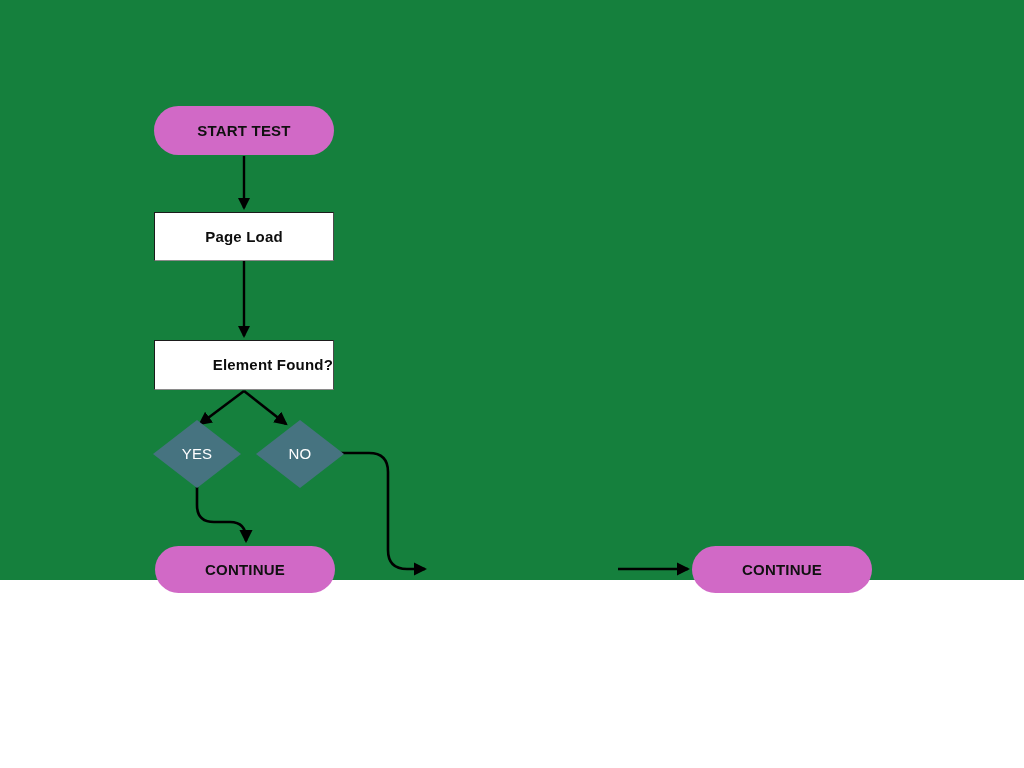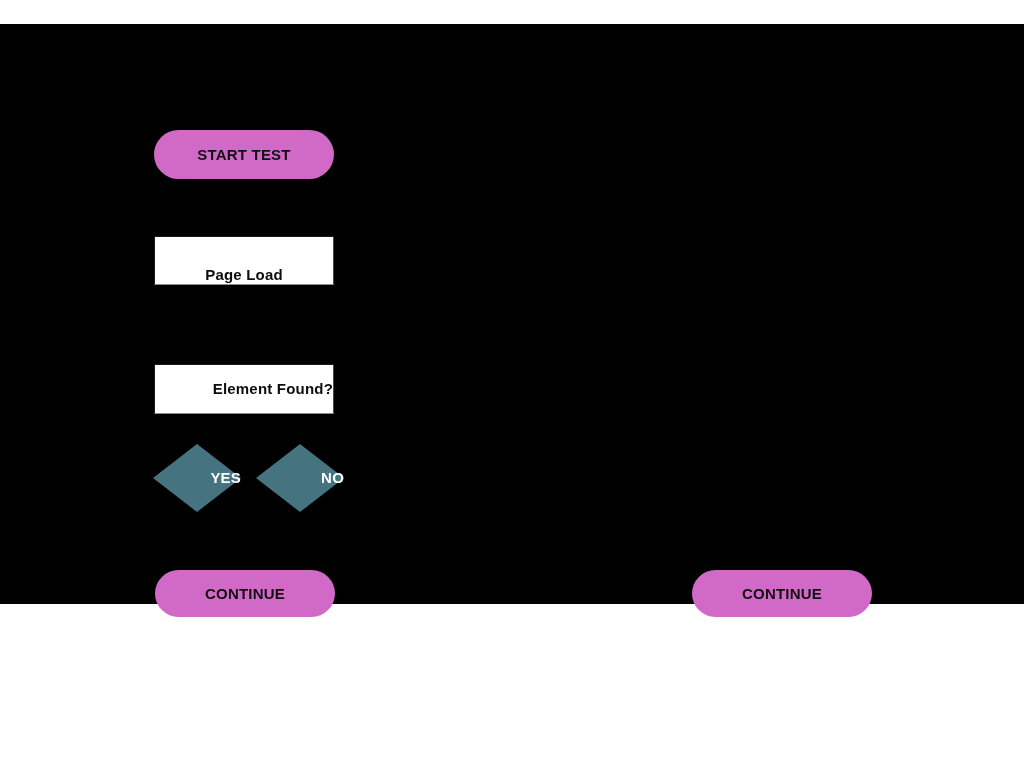--- a/index.html
+++ b/index.html
@@ -10,22 +10,21 @@
   body {
     width: 1024px;
     height: 768px;
     font-family: "Liberation Sans", sans-serif;
     overflow: hidden;
   }
   #canvas {
     position: relative;
     width: 1024px;
     height: 580px;
-    background: #000000;
-    margin-top: 24px;
+    background: #15803d;
   }
   #edges {
     position: absolute;
     left: 0;
     top: 0;
     width: 1024px;
     height: 768px;
     pointer-events: none;
   }
   .node {
@@ -61,23 +60,22 @@
     color: #0d0d0d;
     font-size: 15px;
     font-weight: bold;
   }
 
   
   .diamond {
     background: transparent;
     color: #ffffff;
     font-size: 15px;
-    font-weight: bold;
+    font-weight: normal;
     letter-spacing: 0.5px;
-    justify-content: flex-end;
   }
   .diamond .dia-shape {
     position: absolute;
     left: 0; top: 0;
     width: 100%;
     height: 100%;
     background: #467380;
     clip-path: polygon(50% 0%, 100% 50%, 50% 100%, 0% 50%);
   }
   .diamond .node-label {
@@ -109,21 +107,21 @@
 
     <path d="M 333 453 L 369 453 Q 388 453 388 472 L 388 550 Q 388 569 407 569 L 425 569" fill="none" stroke="#000000" stroke-width="2.6" marker-end="url(#arrow)"></path>
 
     <line x1="618" y1="569" x2="688" y2="569" stroke="#000000" stroke-width="2.6" marker-end="url(#arrow)"></line>
   </svg>
 
   <div class="node pill" style="left:154px; top:106px; width:180px; height:49px;">
     <span class="node-label">START TEST</span>
   </div>
 
-  <div class="node rect" style="left:154px; top:212px; width:180px; height:49px;align-items:flex-end;">
+  <div class="node rect" style="left:154px; top:212px; width:180px; height:49px;">
     <span class="node-label">Page Load</span>
   </div>
 
   <div class="node rect" style="left:154px; top:340px; width:180px; height:50px;justify-content:flex-end;">
     <span class="node-label">Element Found?</span>
   </div>
 
   <div class="node diamond" style="left:153px; top:420px; width:88px; height:68px;">
     <span class="dia-shape"></span>
     <span class="node-label">YES</span>

